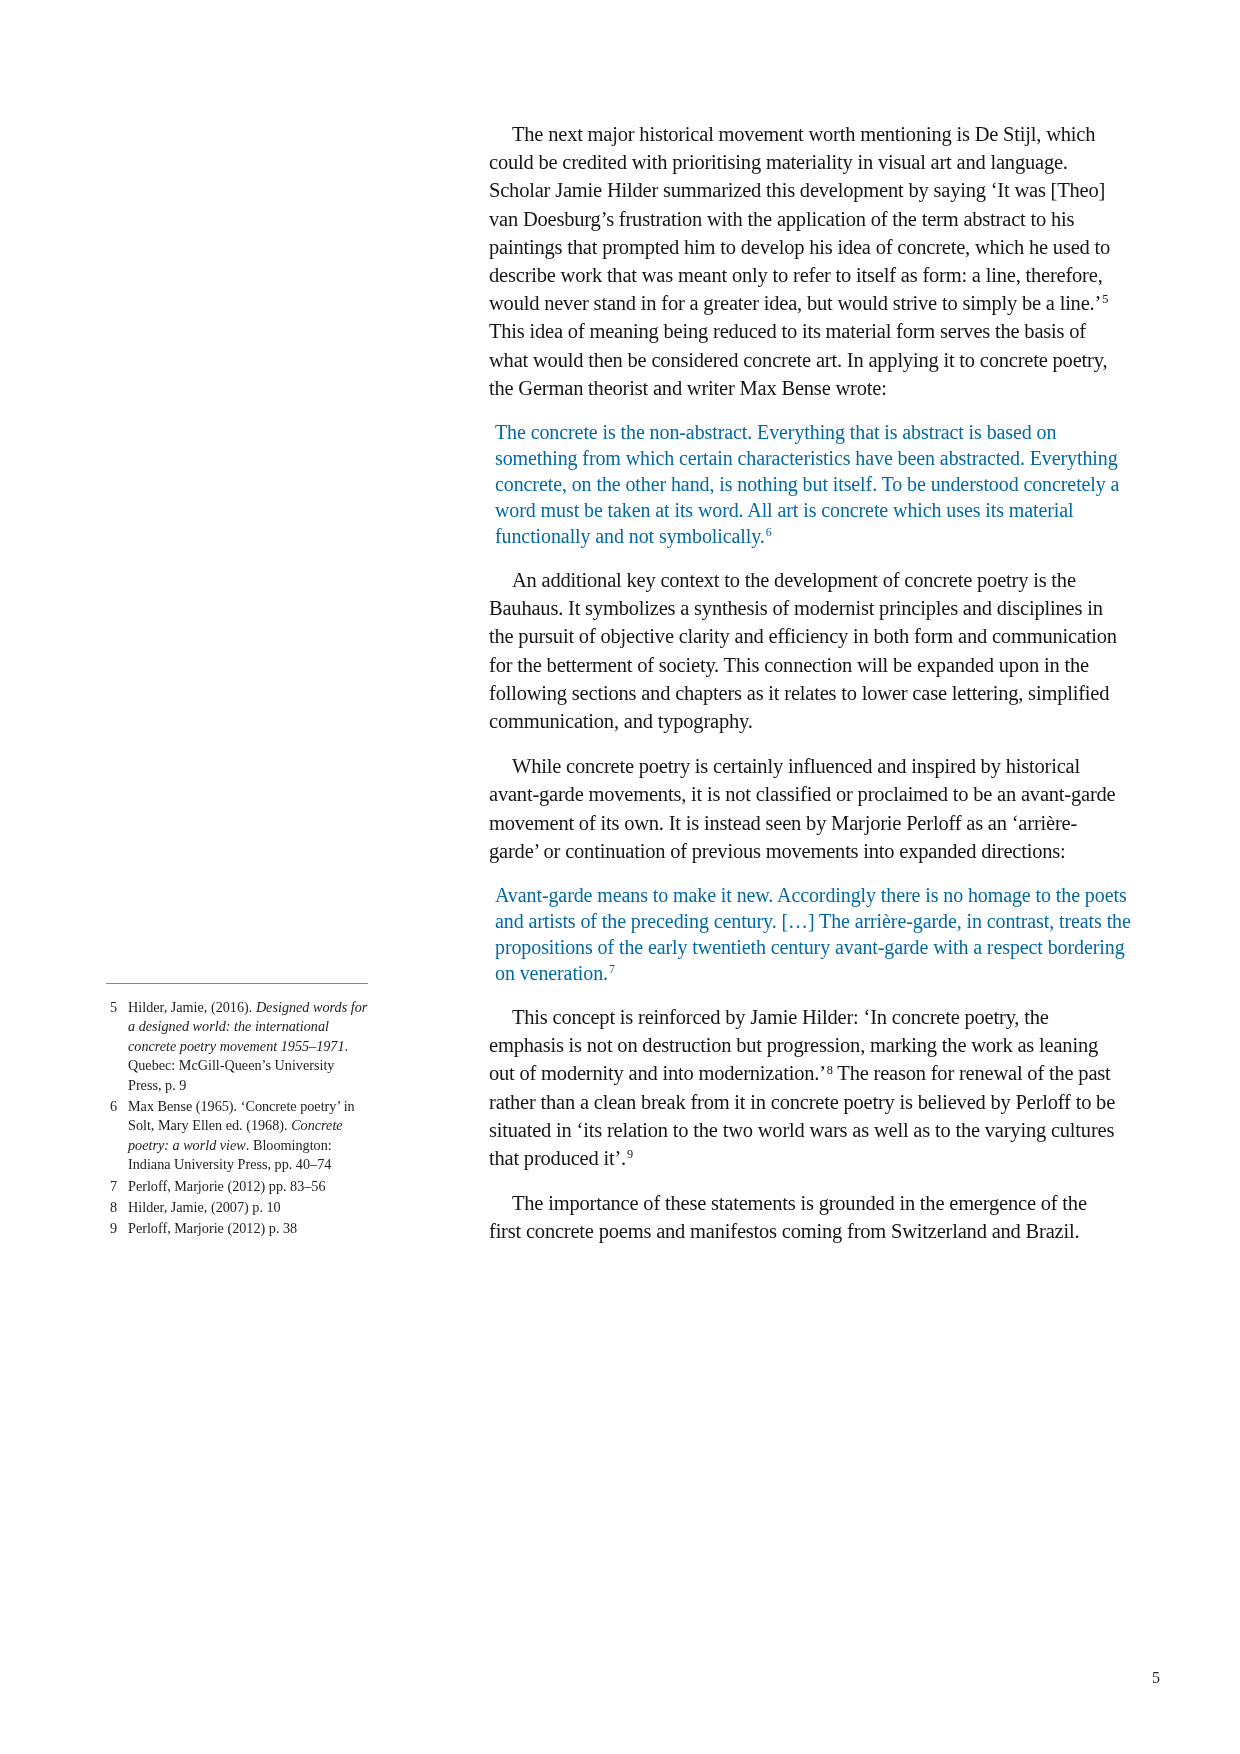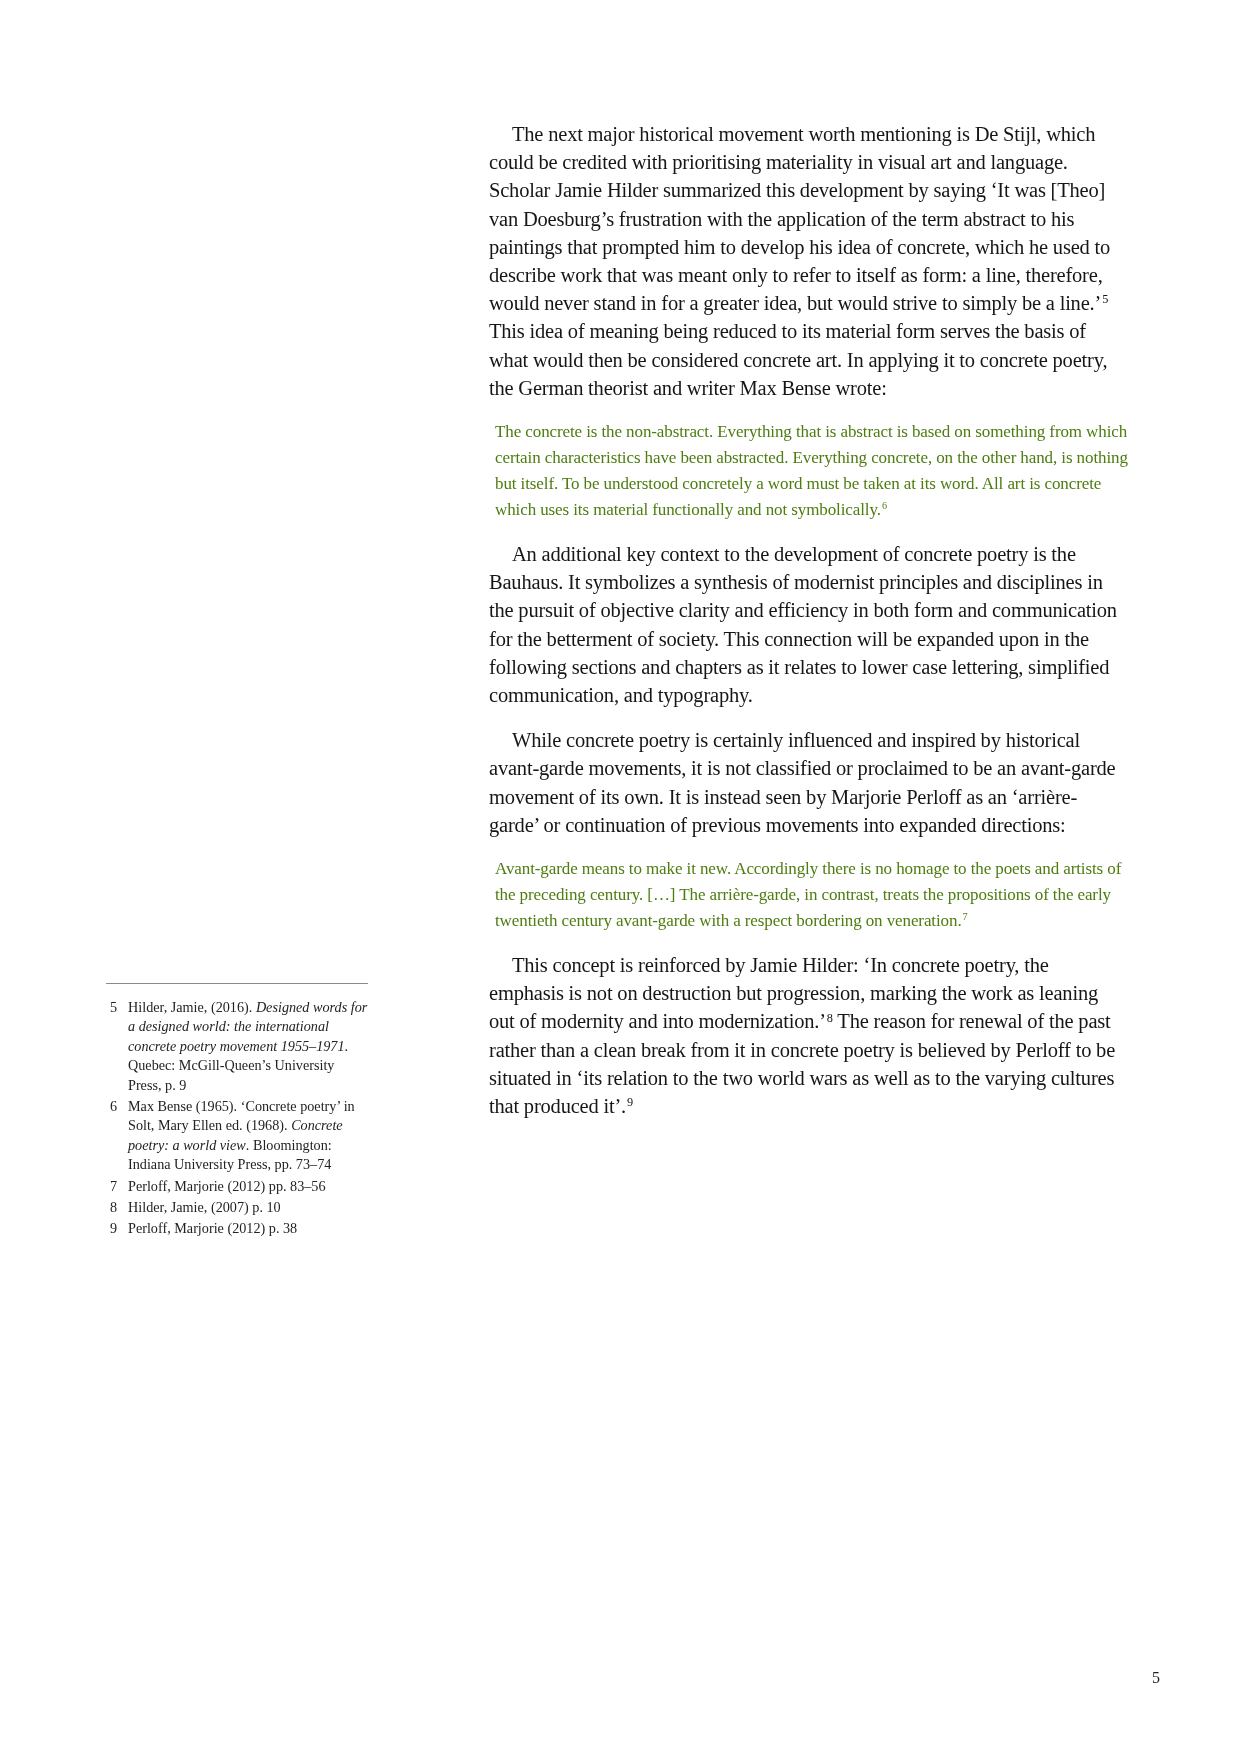--- a/index.html
+++ b/index.html
@@ -24,23 +24,23 @@
     .body-para {
       margin: 17px;
       font-size: 20.5px;
       line-height: 28.2px;
       text-indent: 23px;
       letter-spacing: -0.2px;
       color: #161616;
     }
     .blockquote {
       margin: 10px 0 11px 23px;
-      font-size: 17px;
+      font-size: 20px;
       line-height: 26px;
-      color: #4d7c0f;
+      color: #0369a1;
       letter-spacing: -0.1px;
     }
     .blockquote p { margin: 0; }
     sup {
       font-size: 0.6em;
       line-height: 0;
       vertical-align: 0.55em;
       margin-left: 1px;
     }
     .footnotes {
@@ -89,34 +89,35 @@
   </div>
 
   <p class="body-para"><span>An additional key context to the development of concrete poetry is the Bauhaus. It symbolizes a synthesis of modernist principles and disciplines in the pursuit of objective clarity and efficiency in both form and communication for the betterment of society. This connection will be expanded upon in the following sections and chapters as it relates to lower case lettering, simplified communication, and typography.</span></p>
   <p class="body-para"><span>While concrete poetry is certainly influenced and inspired by historical avant-garde movements, it is not classified or proclaimed to be an avant-garde movement of its own. It is instead seen by Marjorie Perloff as an ‘arrière-garde’ or continuation of previous movements into expanded directions:</span></p>
 
   <div class="blockquote">
     <p><span>Avant-garde means to make it new. Accordingly there is no homage to the poets and artists of the preceding century. […] The arrière-garde, in contrast, treats the propositions of the early twentieth century avant-garde with a respect bordering on veneration.</span><sup>7</sup></p>
   </div>
 
   <p class="body-para"><span>This concept is reinforced by Jamie Hilder: ‘In concrete poetry, the emphasis is not on destruction but progression, marking the work as leaning out of modernity and into modernization.’</span><sup>8</sup><span> The reason for renewal of the past rather than a clean break from it in concrete poetry is believed by Perloff to be situated in ‘its relation to the two world wars as well as to the varying cultures that produced it’.</span><sup>9</sup></p>
+  <p class="body-para"><span>The importance of these statements is grounded in the emergence of the first concrete poems and manifestos coming from Switzerland and Brazil.</span></p>
 
 </div>
 
 <div class="footnotes">
   <div class="footnote-rule"></div>
 
   <div class="footnote">
     <span class="fn-num">5</span>
     <span class="fn-text"><span>Hilder, Jamie, (2016). </span><i>Designed words for a designed world: the international concrete poetry movement 1955–1971</i><span>. Quebec: McGill-Queen’s University Press, p. 9</span></span>
   </div>
 
   <div class="footnote">
     <span class="fn-num">6</span>
-    <span class="fn-text"><span>Max Bense (1965). ‘Concrete poetry’ in Solt, Mary Ellen ed. (1968). </span><i>Concrete poetry: a world view</i><span>. Bloomington: Indiana University Press, pp. 73–74</span></span>
+    <span class="fn-text"><span>Max Bense (1965). ‘Concrete poetry’ in Solt, Mary Ellen ed. (1968). </span><i>Concrete poetry: a world view</i><span>. Bloomington: Indiana University Press, pp. 40–74</span></span>
   </div>
 
   <div class="footnote">
     <span class="fn-num">7</span>
     <span class="fn-text">Perloff, Marjorie (2012) pp. 83–56</span>
   </div>
 
   <div class="footnote">
     <span class="fn-num">8</span>
     <span class="fn-text">Hilder, Jamie, (2007) p. 10</span>

